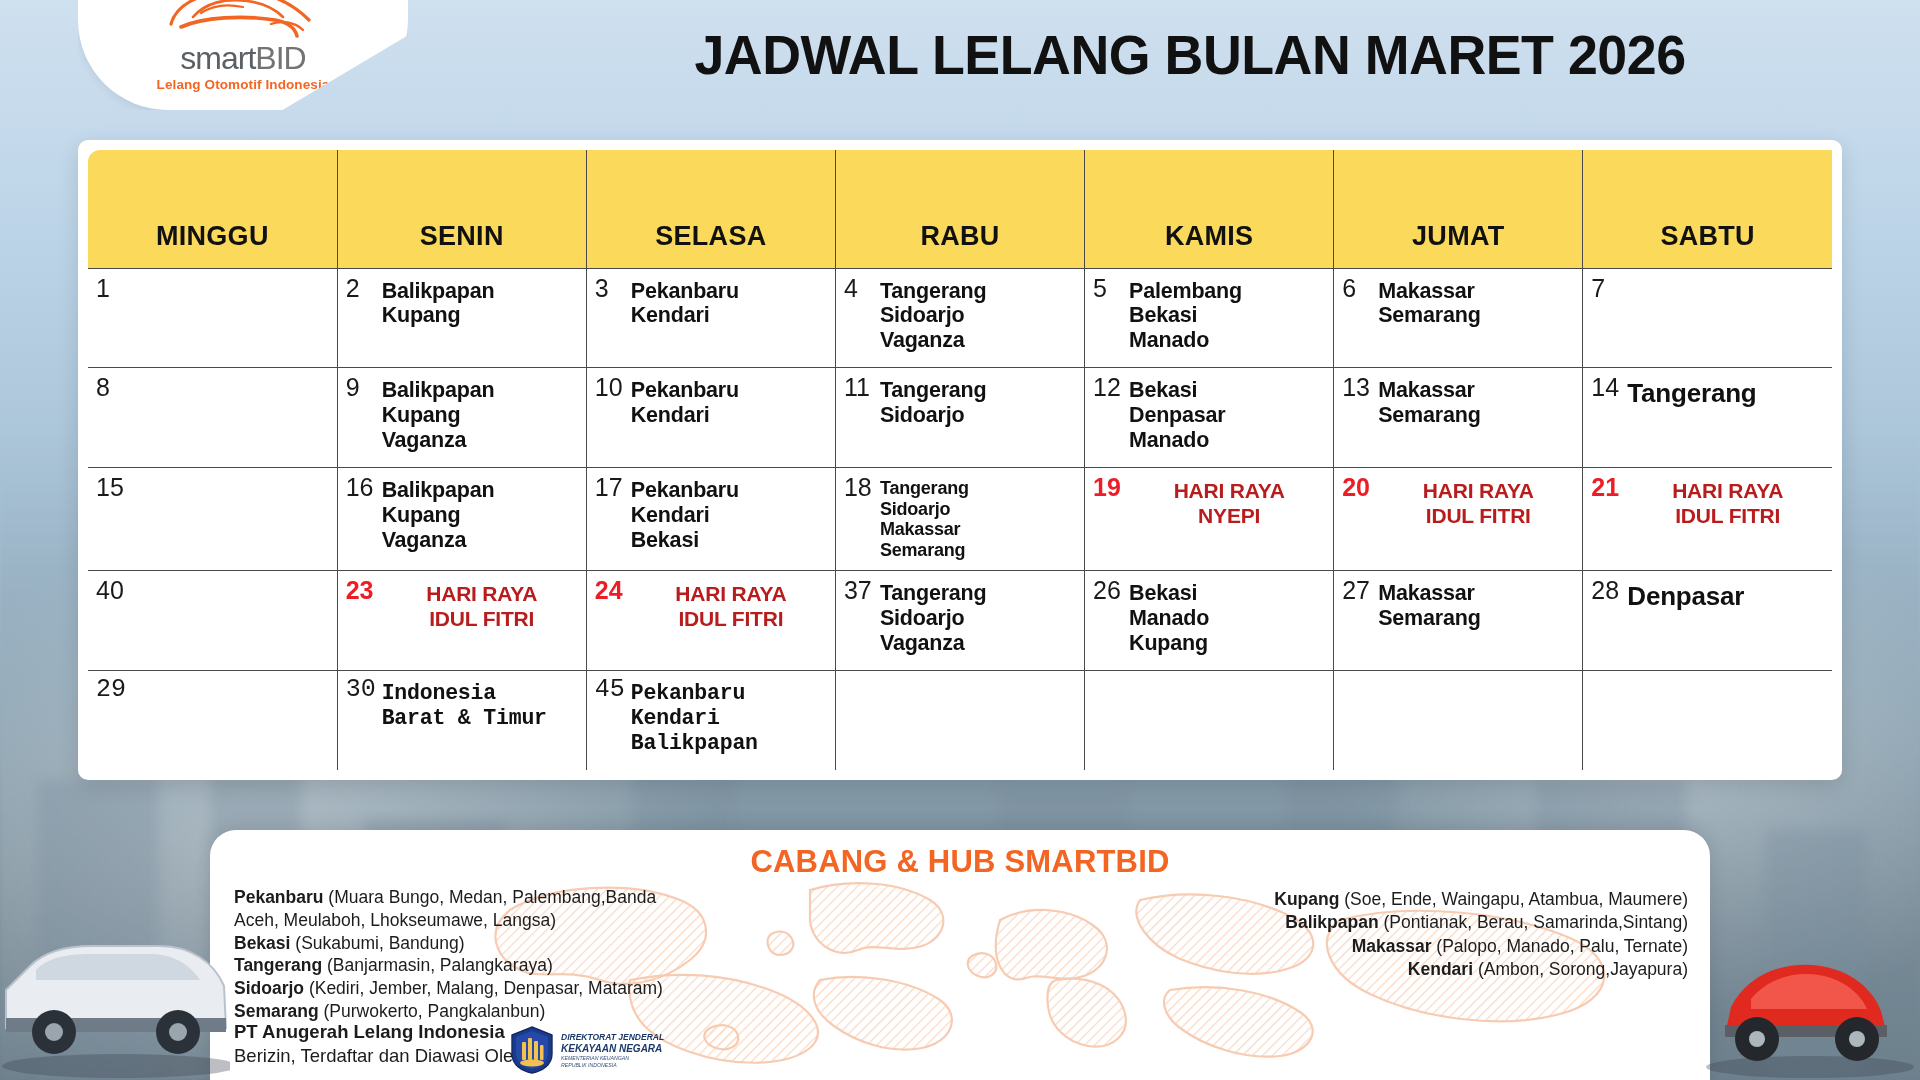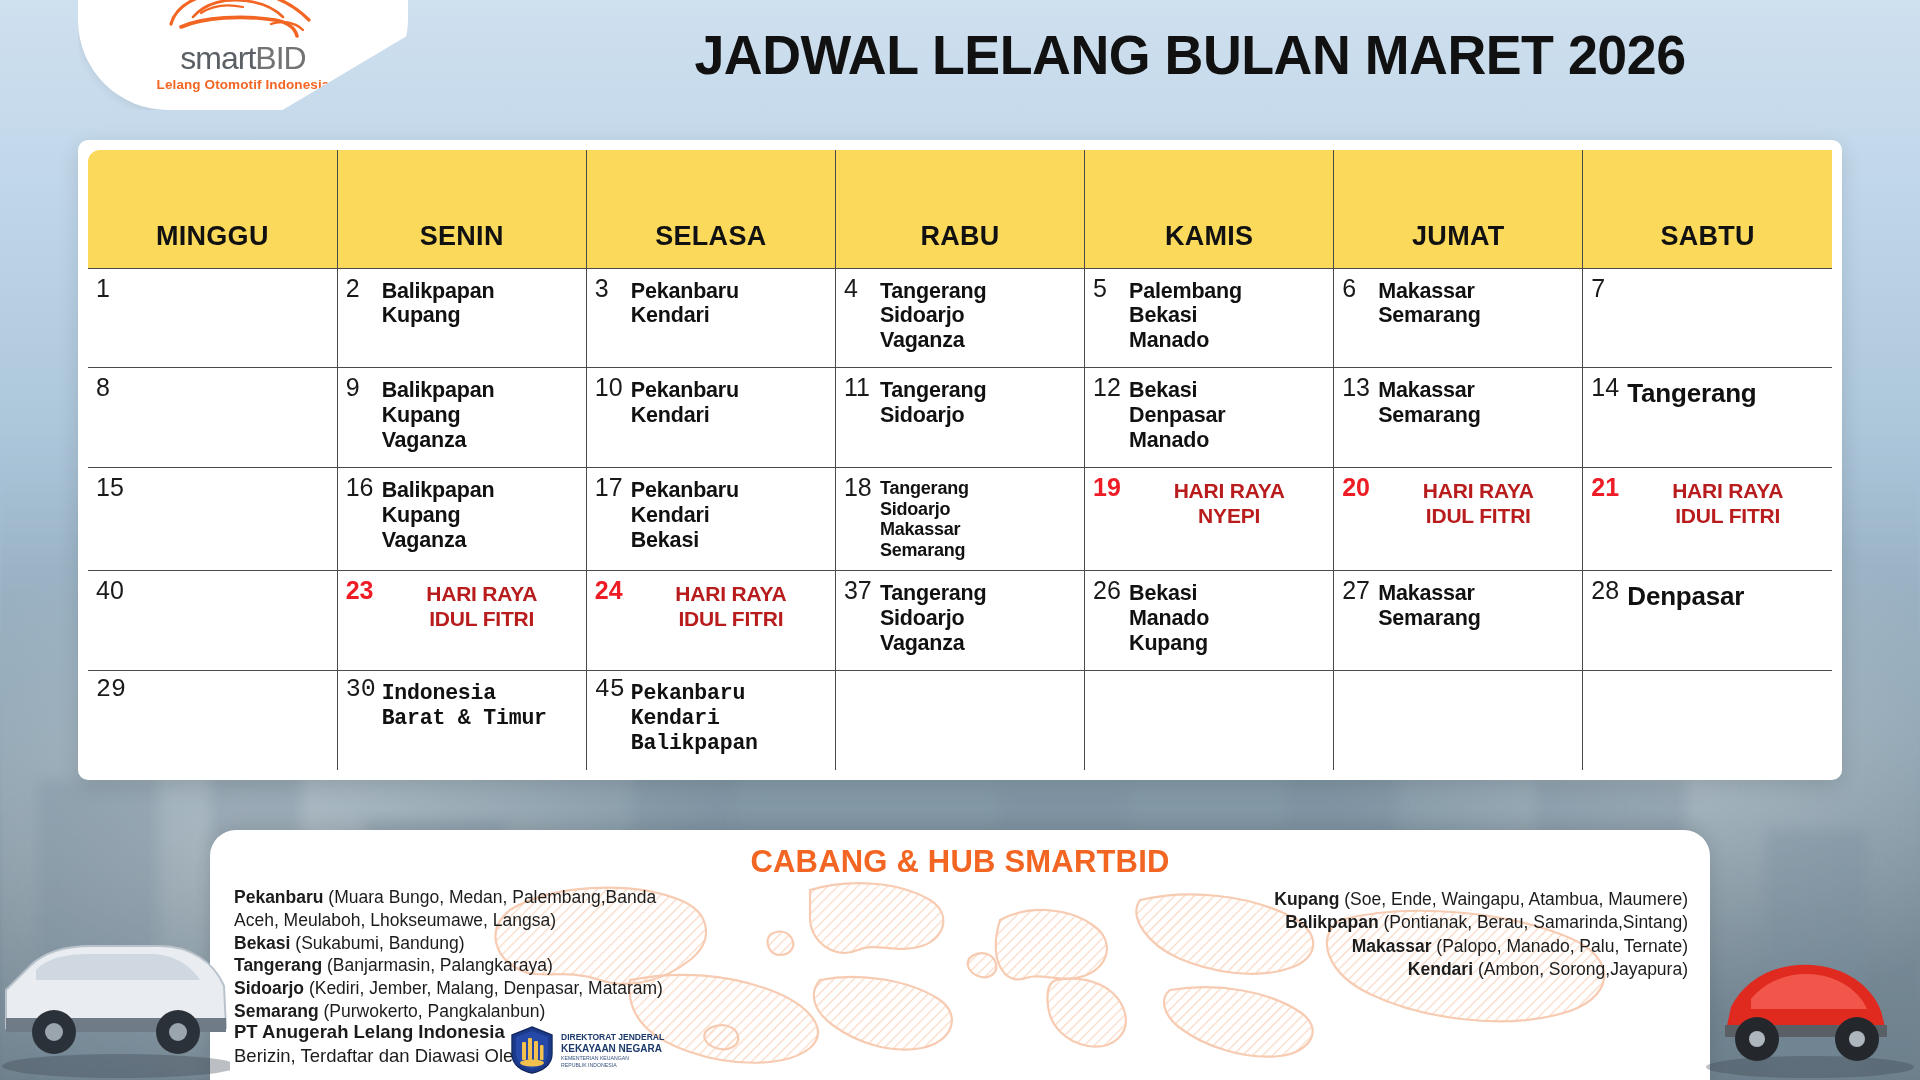--- a/index.html
+++ b/index.html
@@ -85,21 +85,21 @@
   .map-bg{ position:absolute; inset:0; opacity:.85; }
   .foot-title{
     position:relative; text-align:center; padding-top:14px;
     font-size:31px; font-weight:700; color:#F26522; letter-spacing:.2px;
   }
   .foot-left{ position:absolute; left:24px; top:56px; width:470px; font-size:17.5px; color:#1c1c1c; line-height:1.30; }
   .foot-right{ position:absolute; right:22px; top:58px; width:470px; text-align:right; font-size:17.5px; color:#1c1c1c; line-height:1.34; }
   .foot-left b, .foot-right b{ font-weight:800; }
   .company{ position:absolute; left:24px; bottom:22px; font-size:18.5px; color:#1c1c1c; line-height:1.3; }
   .company .c1{ font-weight:800; }
-  .gov{ position:absolute; left:300px; bottom:16px; display:flex; align-items:center; gap:7px; }
+  .gov{ position:absolute; left:300px; bottom:16px; display:flex; align-items:center; gap:7px;font-style:italic; }
   .gov-txt{ font-size:8.5px; color:#1b3a6b; line-height:1.25; font-weight:700; }
   .gov-txt .g3{ font-size:5.2px; font-weight:500; color:#36507d; }
 
   
   .veh{ position:absolute; bottom:0; }
   .veh-l{ left:0; width:230px; height:210px; }
   .veh-r{ right:0; width:215px; height:205px; }
 </style>
 </head>
 <body>

